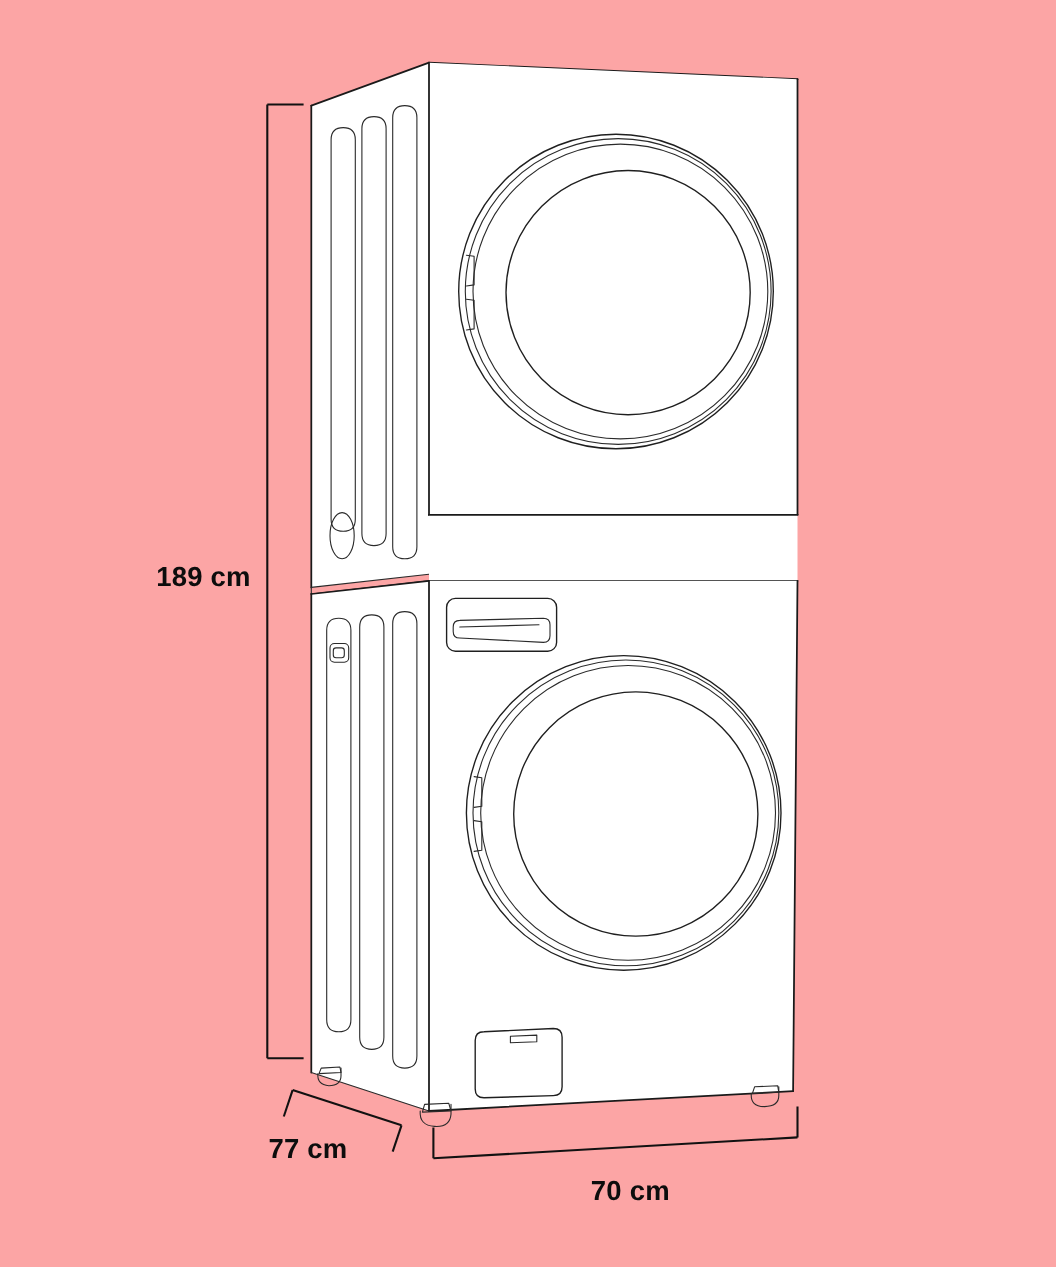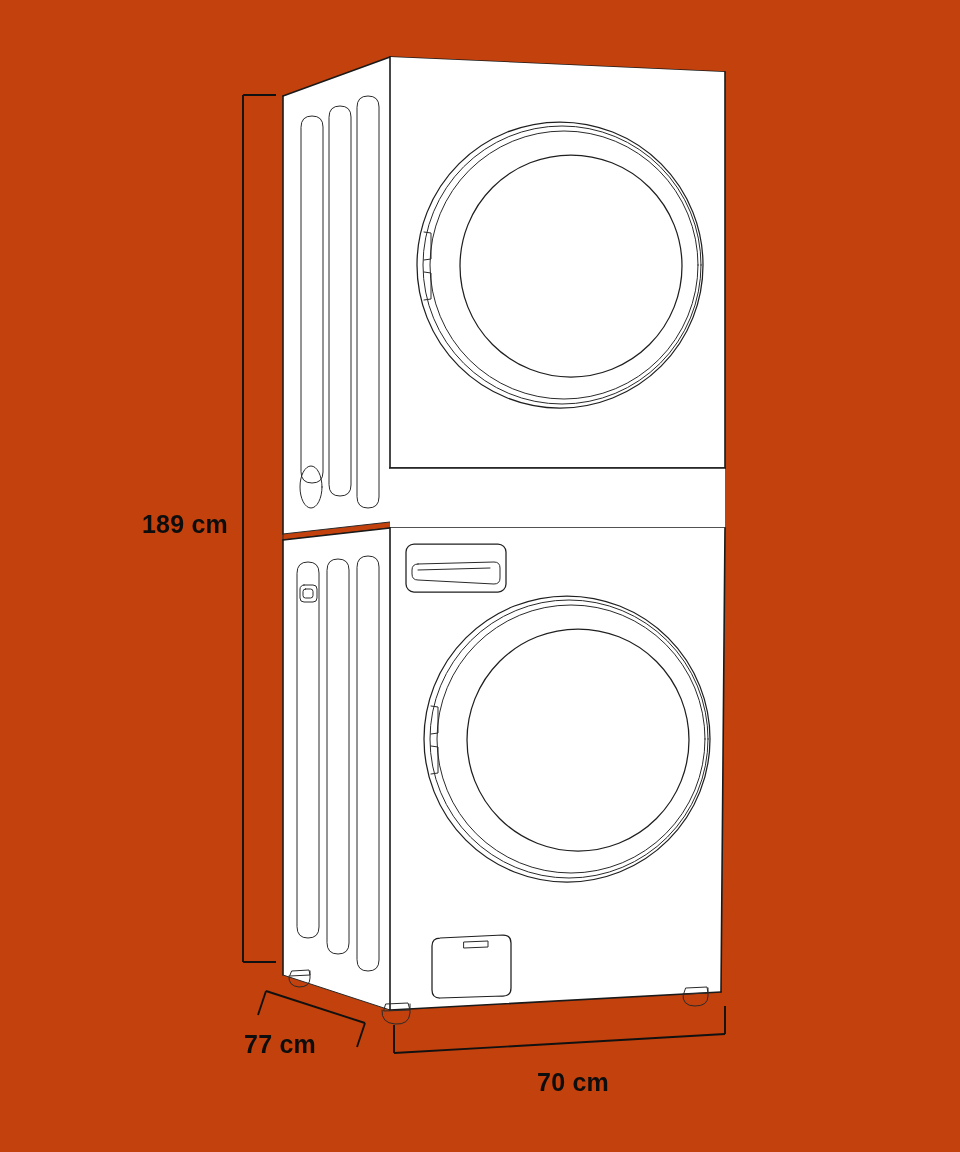--- a/index.html
+++ b/index.html
@@ -10,21 +10,21 @@
   body {
     width: 960px;
     height: 1152px;
     font-family: "Liberation Sans", sans-serif;
     overflow: hidden;
   }
   #stage {
     position: relative;
     width: 960px;
     height: 1152px;
-    background: #c2410c;
+    background: #fca5a5;
   }
   #drawing {
     position: absolute;
     left: 0;
     top: 0;
     width: 960px;
     height: 1152px;
     display: block;
   }
   .ln {

